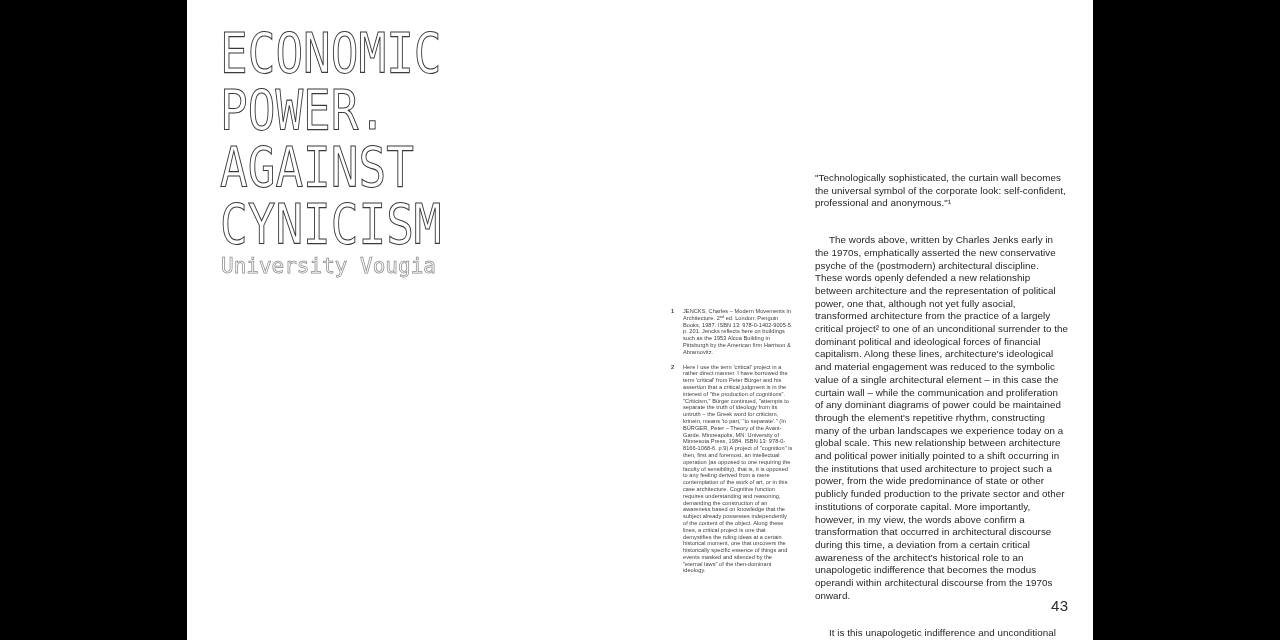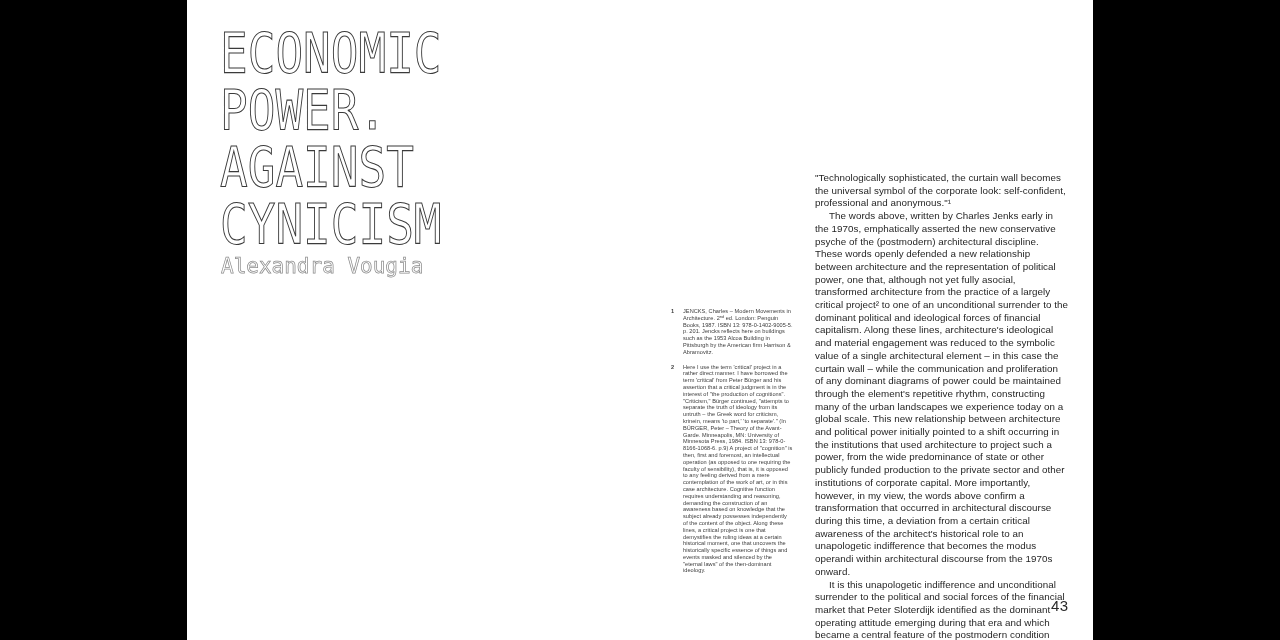--- a/index.html
+++ b/index.html
@@ -57,42 +57,42 @@
   
   .body-col {
     position: absolute; left: 628px; top: 172px;
     width: 253px;
     font-size: 9.8px; line-height: 12.7px;
     color: #1f1f1f;
     letter-spacing: 0.05px;
     text-align: left;
   }
   .body-col p { margin: 0; }
-  .body-col p.indent { text-indent: 14px; }
+  .body-col p.indent { text-indent: 14px; margin-top: 24px; }
 
   
   .folio {
     position: absolute; left: 864px; top: 597px;
     font-size: 15px; color: #2a2a2a; letter-spacing: 0.3px;
   }
 </style>
 </head>
 <body>
 
 <div class="stage">
   <div class="page">
 
     <div class="title-block">
       <div class="title-line">ECONOMIC</div>
       <div class="title-line">POWER.</div>
       <div class="title-line">AGAINST</div>
       <div class="title-line">CYNICISM</div>
     </div>
 
-    <div class="author">Alexandra Vougia</div>
+    <div class="author">University Vougia</div>
 
     <div class="footnotes">
       <div class="footnote">
         <span class="footnote-num">1</span>
         <span class="footnote-text">JENCKS, Charles – Modern Movements in Architecture. 2ⁿᵈ ed. London: Penguin Books, 1987. ISBN 13: 978-0-1402-9005-5. p. 201. Jencks reflects here on buildings such as the 1953 Alcoa Building in Pittsburgh by the American firm Harrison &amp; Abramovitz.</span>
       </div>
       <div class="footnote">
         <span class="footnote-num">2</span>
         <span class="footnote-text">Here I use the term 'critical' project in a rather direct manner. I have borrowed the term 'critical' from Peter Bürger and his assertion that a critical judgment is in the interest of "the production of cognitions". "Criticism," Bürger continued, "attempts to separate the truth of ideology from its untruth – the Greek word for criticism, krinein, means 'to part,' 'to separate'." (In BÜRGER, Peter – Theory of the Avant-Garde. Minneapolis, MN: University of Minnesota Press, 1984. ISBN 13: 978-0-8166-1068-6. p.9) A project of "cognition" is then, first and foremost, an intellectual operation (as opposed to one requiring the faculty of sensibility), that is, it is opposed to any feeling derived from a mere contemplation of the work of art, or in this case architecture. Cognitive function requires understanding and reasoning, demanding the construction of an awareness based on knowledge that the subject already possesses independently of the content of the object. Along these lines, a critical project is one that demystifies the ruling ideas at a certain historical moment, one that uncovers the historically specific essence of things and events masked and silenced by the "eternal laws" of the then-dominant ideology.</span>
       </div>

